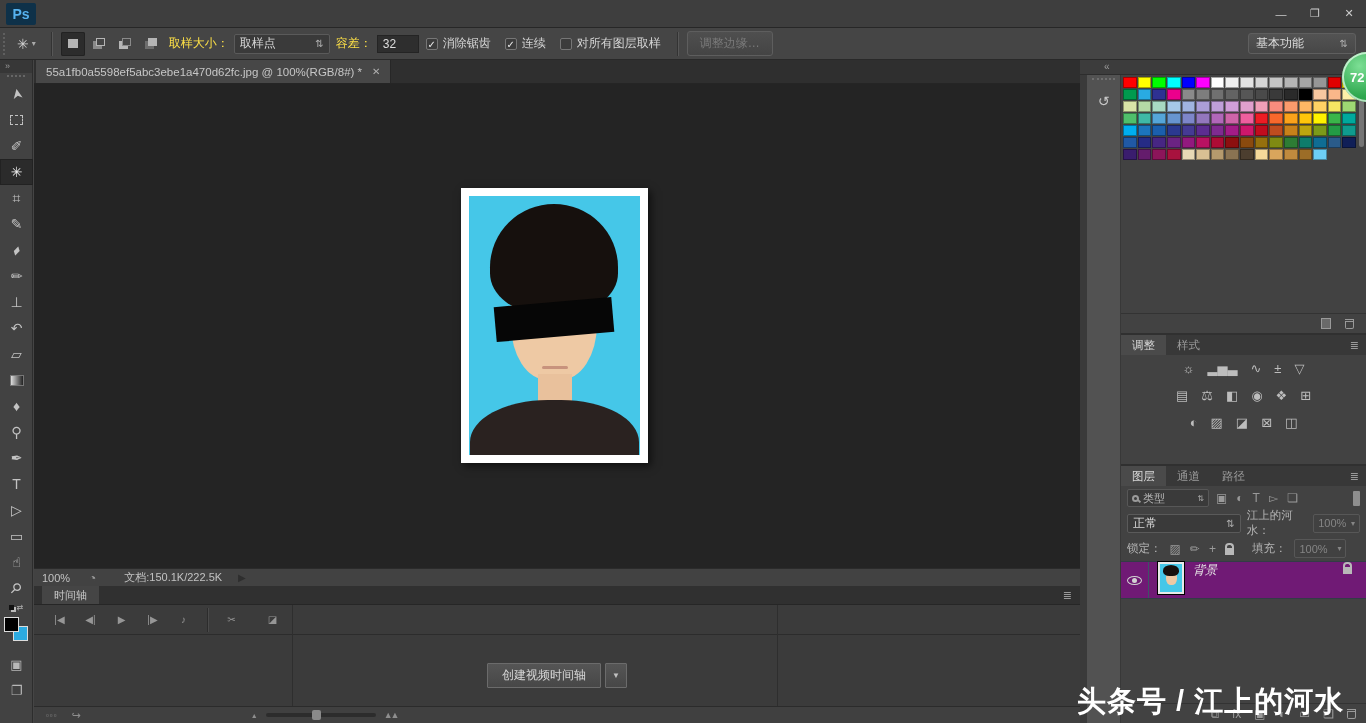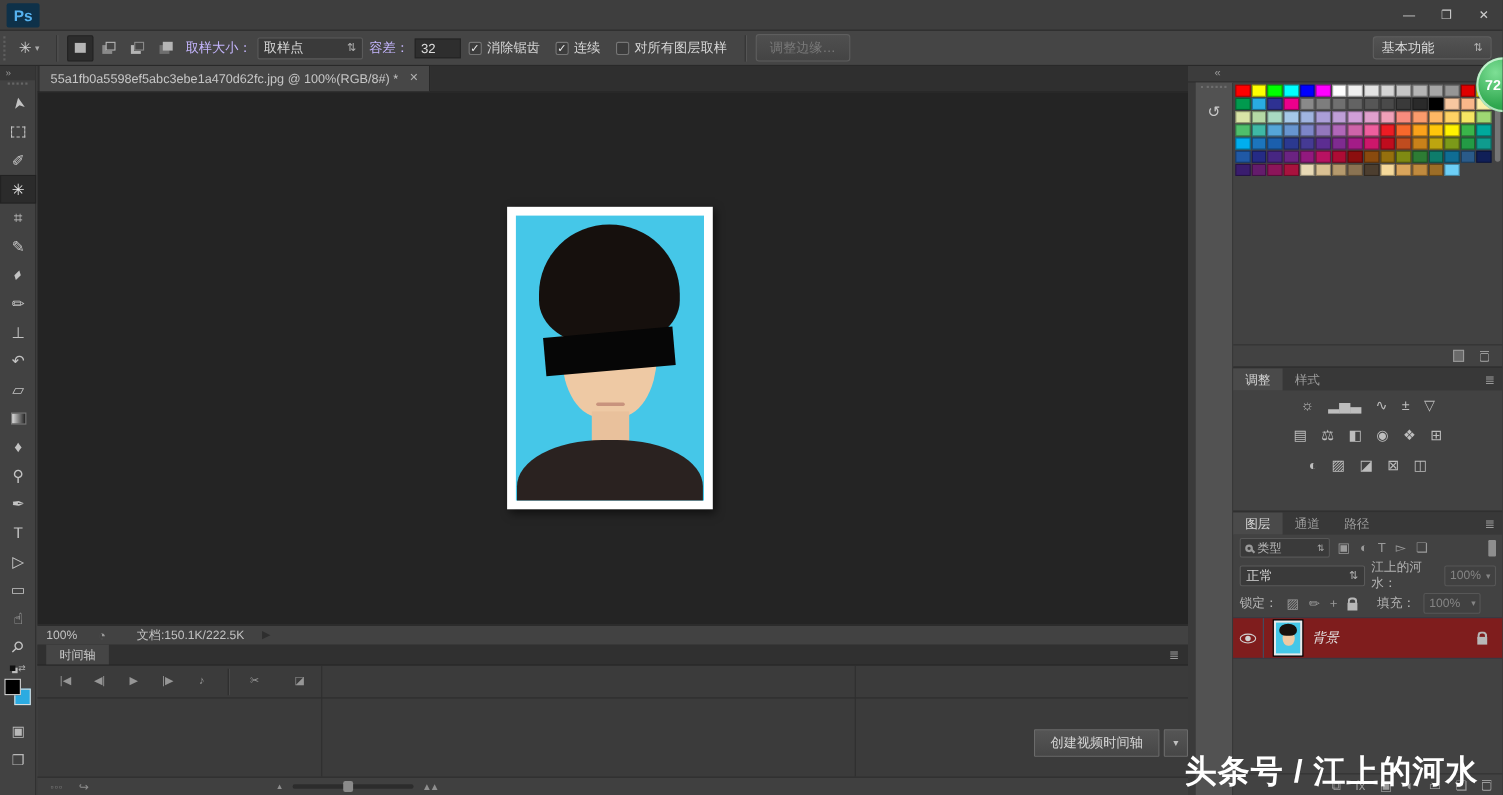--- a/index.html
+++ b/index.html
@@ -20,21 +20,21 @@
   .tool-preset .wand { font-size:14px; color:#d0d0d0; }
   .dd-caret { font-size:8px; color:#aaa; }
   .vsep { width:1px; height:24px; background:#333; box-shadow:1px 0 0 #575757; margin:0 9px; }
   .mode-btn { width:24px; height:24px; display:flex; align-items:center; justify-content:center; border-radius:2px; }
   .mode-btn.active { background:#2c2c2c; box-shadow:inset 0 0 0 1px #222; }
   .mi { display:inline-block; }
   .mi-new { width:10px; height:9px; background:#b5b5b5; }
   .mi-add { width:9px; height:8px; border:1px solid #b5b5b5; box-shadow:-3px 3px 0 0 #8a8a8a; margin-left:3px; margin-bottom:3px; }
   .mi-sub { width:9px; height:8px; border:1px solid #8a8a8a; box-shadow:-3px 3px 0 0 #b5b5b5; margin-left:3px; margin-bottom:3px; }
   .mi-int { width:9px; height:8px; background:#b5b5b5; box-shadow:-3px 3px 0 0 #6e6e6e; margin-left:3px; margin-bottom:3px; }
-  .ob-label { margin:0 5px 0 6px; color:#c4b5fd; }
+  .ob-label { margin:0 5px 0 6px; color:#fde047; }
   .dd { background:#3a3a3a; border:1px solid #5a5a5a; border-radius:2px; height:20px; display:flex; align-items:center; padding:0 5px; gap:6px; }
   .dd .updown { margin-left:auto; font-size:10px; color:#b0b0b0; }
   .dd-sample { width:96px; }
   .num { background:#2e2e2e; border:1px solid #242424; height:18px; width:42px; color:#dddddd; padding:1px 5px; font-size:12px; }
   .cbwrap { display:flex; align-items:center; margin:0 7px; }
   .cb { width:12px; height:12px; background:#3c3c3c; border:1px solid #767676; color:#eeeeee; font-size:10px; line-height:11px; text-align:center; margin-right:5px; border-radius:2px; }
   .btn-dis { border:1px solid #5e5e5e; border-radius:3px; color:#7a7a7a; padding:3px 12px; background:linear-gradient(#4f4f4f,#444444); }
   .ws-dd { margin-left:auto; margin-right:10px; width:108px; height:21px; background:linear-gradient(#535353,#474747); border:1px solid #5f5f5f; border-radius:3px; display:flex; align-items:center; padding:0 7px; color:#dedede; }
   .ws-dd .updown { margin-left:auto; font-size:10px; color:#b0b0b0; }
 
@@ -81,21 +81,21 @@
   
   .timeline { position:absolute; left:0; right:0; bottom:0; height:137px; background:#3b3b3b; }
   .tl-tabbar { height:19px; background:#303030; border-bottom:1px solid #262626; display:flex; align-items:stretch; }
   .tl-tab { background:#454545; color:#c6c6c6; font-size:11px; padding:0 12px; display:flex; align-items:center; margin-left:8px; }
   .tl-menu { margin-left:auto; margin-right:8px; color:#9a9a9a; font-size:11px; align-self:center; }
   .tl-controls { height:30px; border-bottom:1px solid #2c2c2c; display:flex; align-items:center; padding-left:10px; }
   .tp-btn { width:31px; height:22px; display:flex; align-items:center; justify-content:center; color:#969696; font-size:10px; }
   .tl-divline { width:1px; height:24px; background:#2c2c2c; box-shadow:1px 0 0 #4a4a4a; margin:0 8px; }
   .tl-body { position:absolute; left:0; right:0; top:49px; bottom:17px; }
   .tl-vline { position:absolute; top:-30px; bottom:0; width:1px; background:#2e2e2e; }
-  .create-row { position:absolute; left:0; right:0; top:28px; display:flex; justify-content:flex-end; gap:4px; }
+  .create-row { position:absolute; left:0; right:0; top:28px; display:flex; justify-content:center; gap:4px; }
   .create-btn { background:linear-gradient(#555555,#474747); border:1px solid #6b6b6b; color:#d6d6d6; font-size:12px; padding:3px 14px; border-radius:1px; }
   .create-dd { background:linear-gradient(#555555,#474747); border:1px solid #6b6b6b; color:#c0c0c0; font-size:8px; width:22px; display:flex; align-items:center; justify-content:center; border-radius:1px; }
   .tl-bottom { position:absolute; left:0; right:0; bottom:0; height:17px; background:#404040; border-top:1px solid #2b2b2b; display:flex; align-items:center; color:#8e8e8e; }
   .tlb-frames { margin-left:12px; font-size:8px; letter-spacing:1px; }
   .tlb-arrow { margin-left:14px; font-size:11px; }
   .tlb-zoom { margin-left:170px; display:flex; align-items:center; gap:8px; }
   .tlb-mt-s { font-size:7px; } .tlb-mt-l { font-size:9px; letter-spacing:-2px; }
   .tlb-slider { width:110px; height:4px; background:#2c2c2c; border-radius:2px; position:relative; }
   .tlb-thumb { position:absolute; left:46px; top:-3px; width:9px; height:10px; background:#8a8a8a; border-radius:2px; }
 
@@ -133,21 +133,21 @@
   .f-toggle { margin-left:auto; width:7px; height:15px; background:#8e8e8e; border-radius:1px; }
   .lp-blend { height:26px; display:flex; align-items:center; padding:0 6px; gap:6px; }
   .blend-dd { width:128px; height:19px; }
   .lp-label { color:#b4b4b4; font-size:11.5px; }
   .val-dd { width:52px; height:19px; background:#414141; border:1px solid #575757; border-radius:2px; display:flex; align-items:center; padding:0 4px; color:#858585; font-size:11px; gap:3px; }
   .val-dd .dd-caret { margin-left:auto; color:#858585; }
   .lp-lock { height:25px; display:flex; align-items:center; padding:0 6px; gap:8px; }
   .lock-ico { color:#9a9a9a; font-size:12px; line-height:1; }
   .padlock { width:9px; height:7px; background:#b8b8b8; position:relative; display:inline-block; margin-top:5px; }
   .padlock::before { content:""; position:absolute; width:5px; height:5px; border:2px solid #b8b8b8; border-bottom:none; border-radius:4px 4px 0 0; top:-5px; left:0px; }
-  .layer-row { height:38px; background:#7f1d1d; border-top:1px solid #323c46; border-bottom:1px solid #323c46; display:flex; align-items:center; }
+  .layer-row { height:38px; background:#701a75; border-top:1px solid #323c46; border-bottom:1px solid #323c46; display:flex; }
   .eye-cell { width:28px; height:100%; border-right:1px solid #3e5266; display:flex; align-items:center; justify-content:center; }
   .eye { width:15px; height:9px; border:1px solid #d2d2d2; border-radius:50%; position:relative; }
   .eye::after { content:""; position:absolute; left:4px; top:1px; width:5px; height:5px; background:#d2d2d2; border-radius:50%; }
   .thumb { width:26px; height:32px; background:#45c7e8; border:2px solid #e8e8e8; outline:1px solid #000; margin:0 9px; position:relative; overflow:hidden; }
   .thumb::after { content:""; position:absolute; left:6px; top:7px; width:11px; height:14px; background:#eec9a4; border-radius:45%; }
   .thumb::before { content:""; position:absolute; left:3px; top:1px; width:16px; height:11px; background:#16100d; border-radius:50% 50% 40% 40%; z-index:2; }
   .layer-name { font-style:italic; color:#e4e4e4; font-size:12px; }
   .layer-lock { margin-left:auto; margin-right:14px; }
   .lp-bottom { height:20px; border-top:1px solid #333; display:flex; align-items:center; justify-content:flex-end; gap:13px; padding-right:10px; color:#9a9a9a; font-size:10px; }
 

